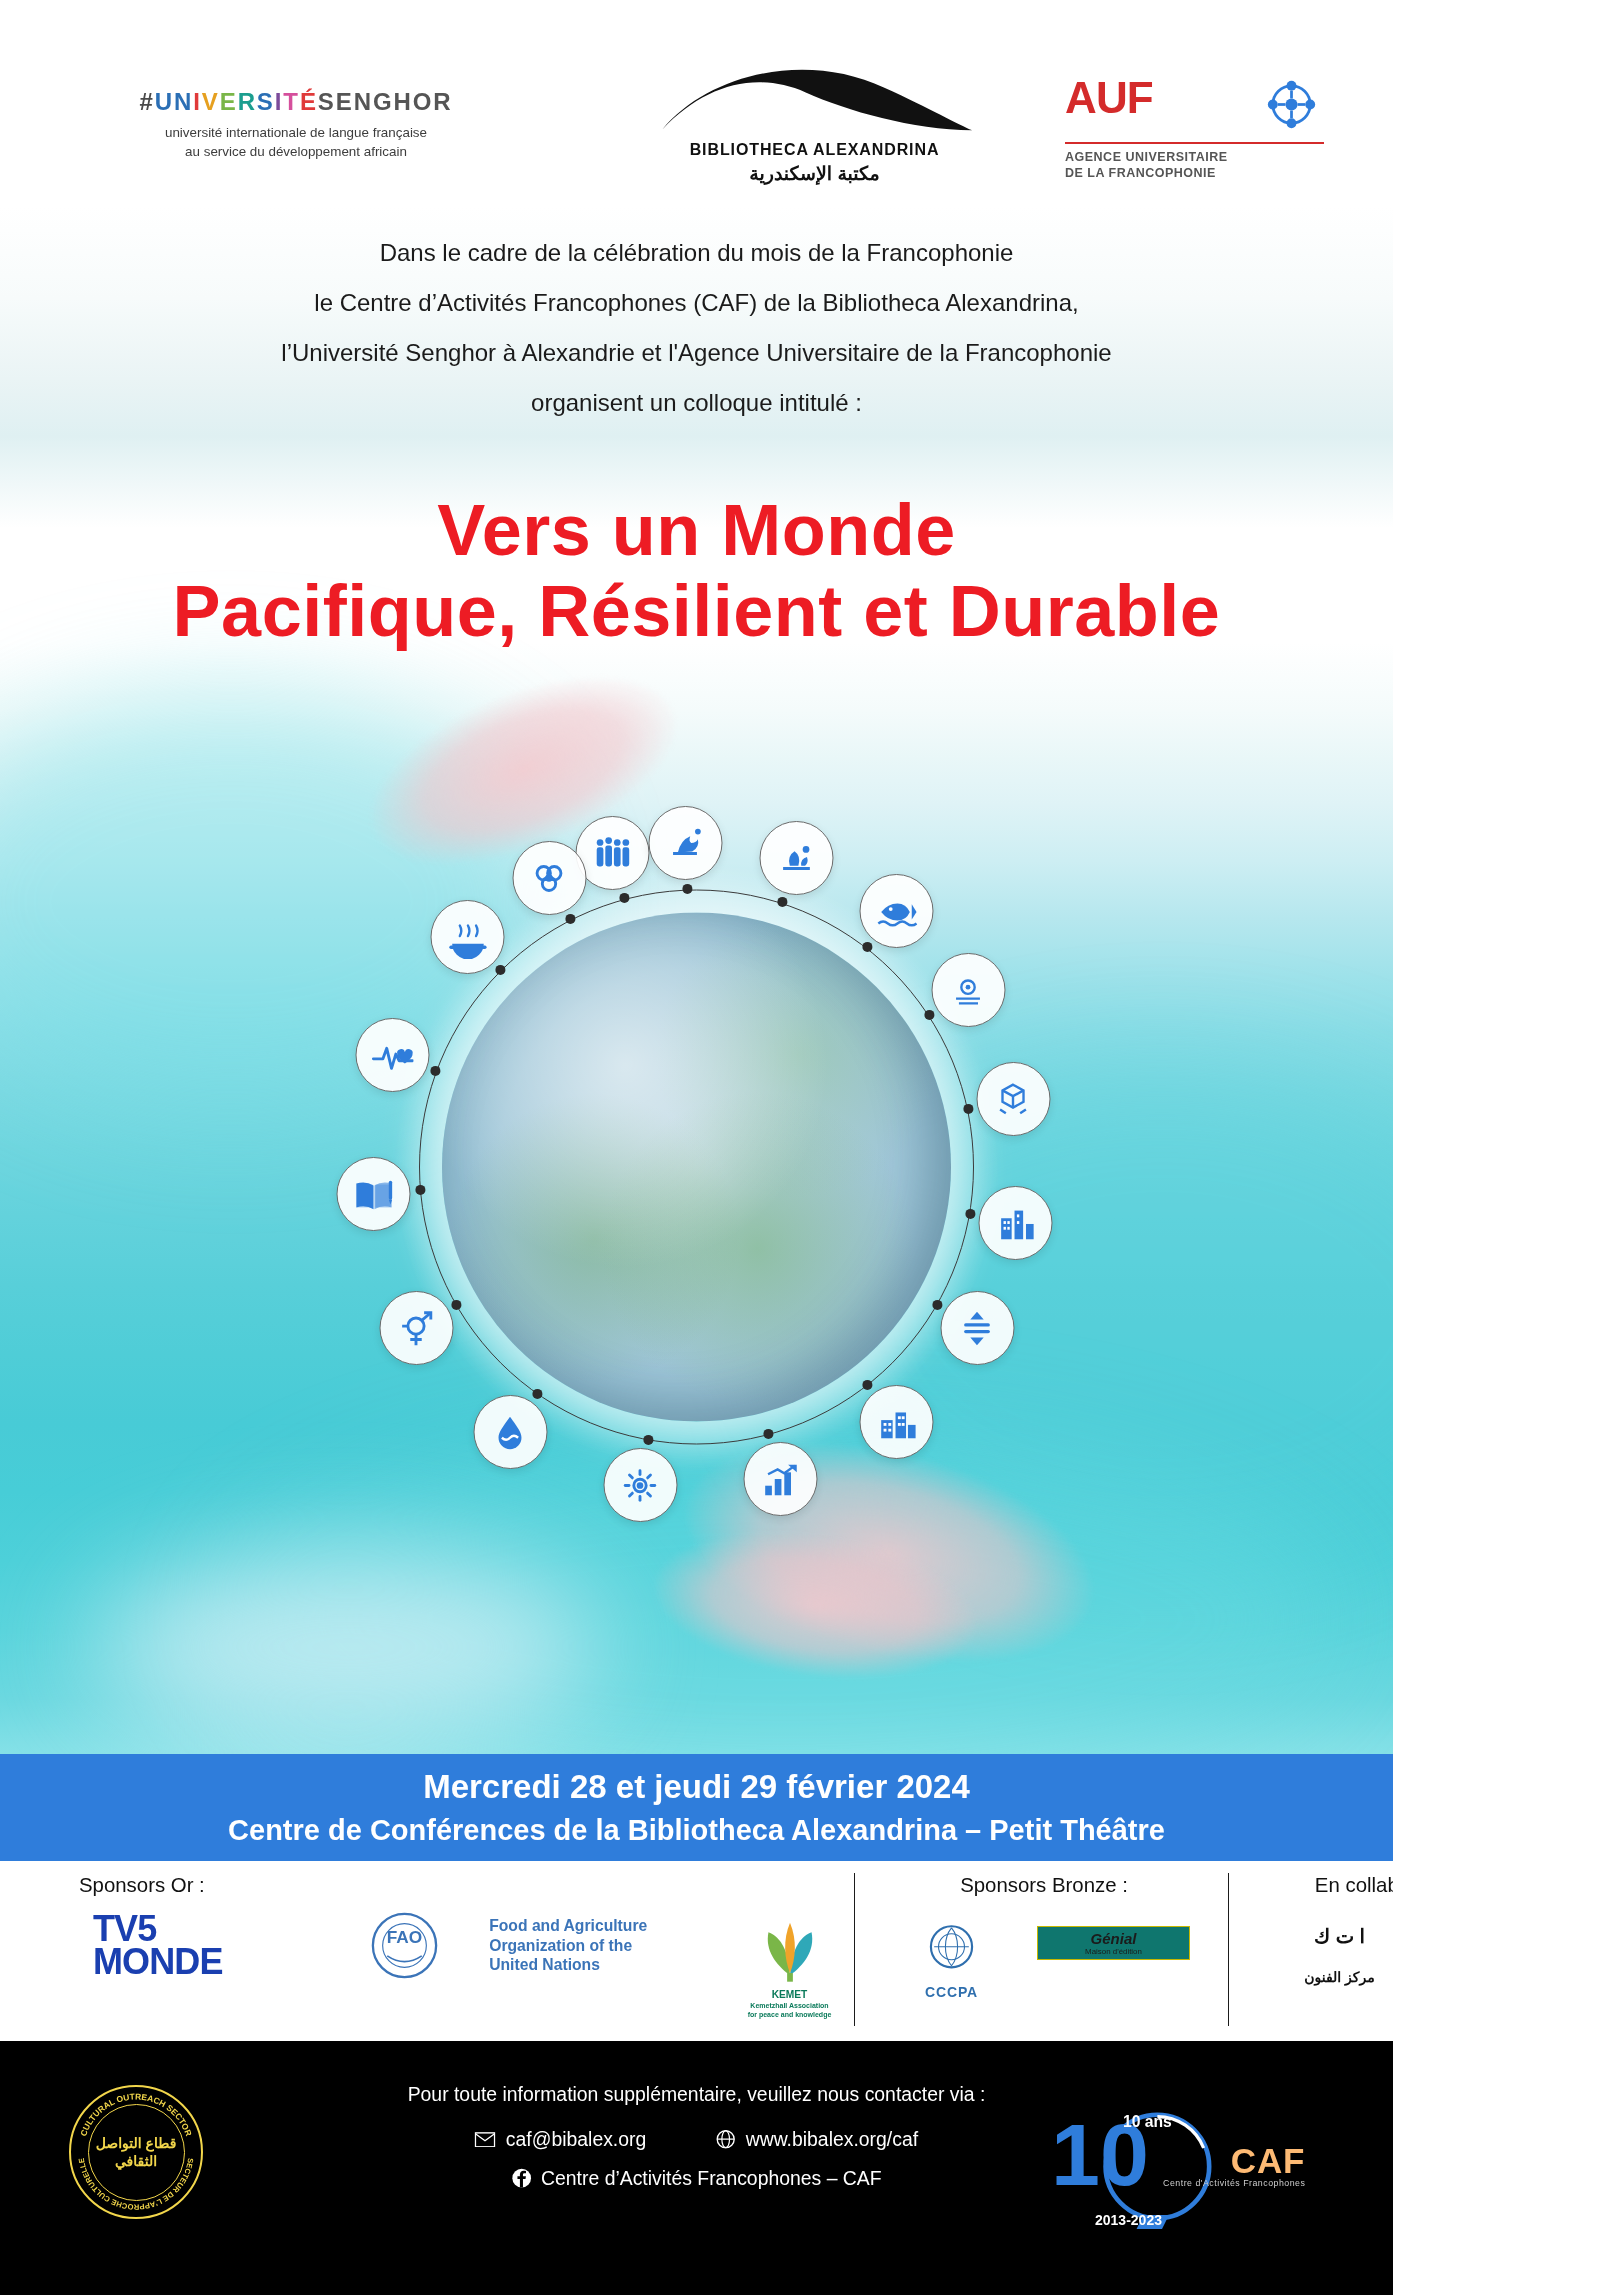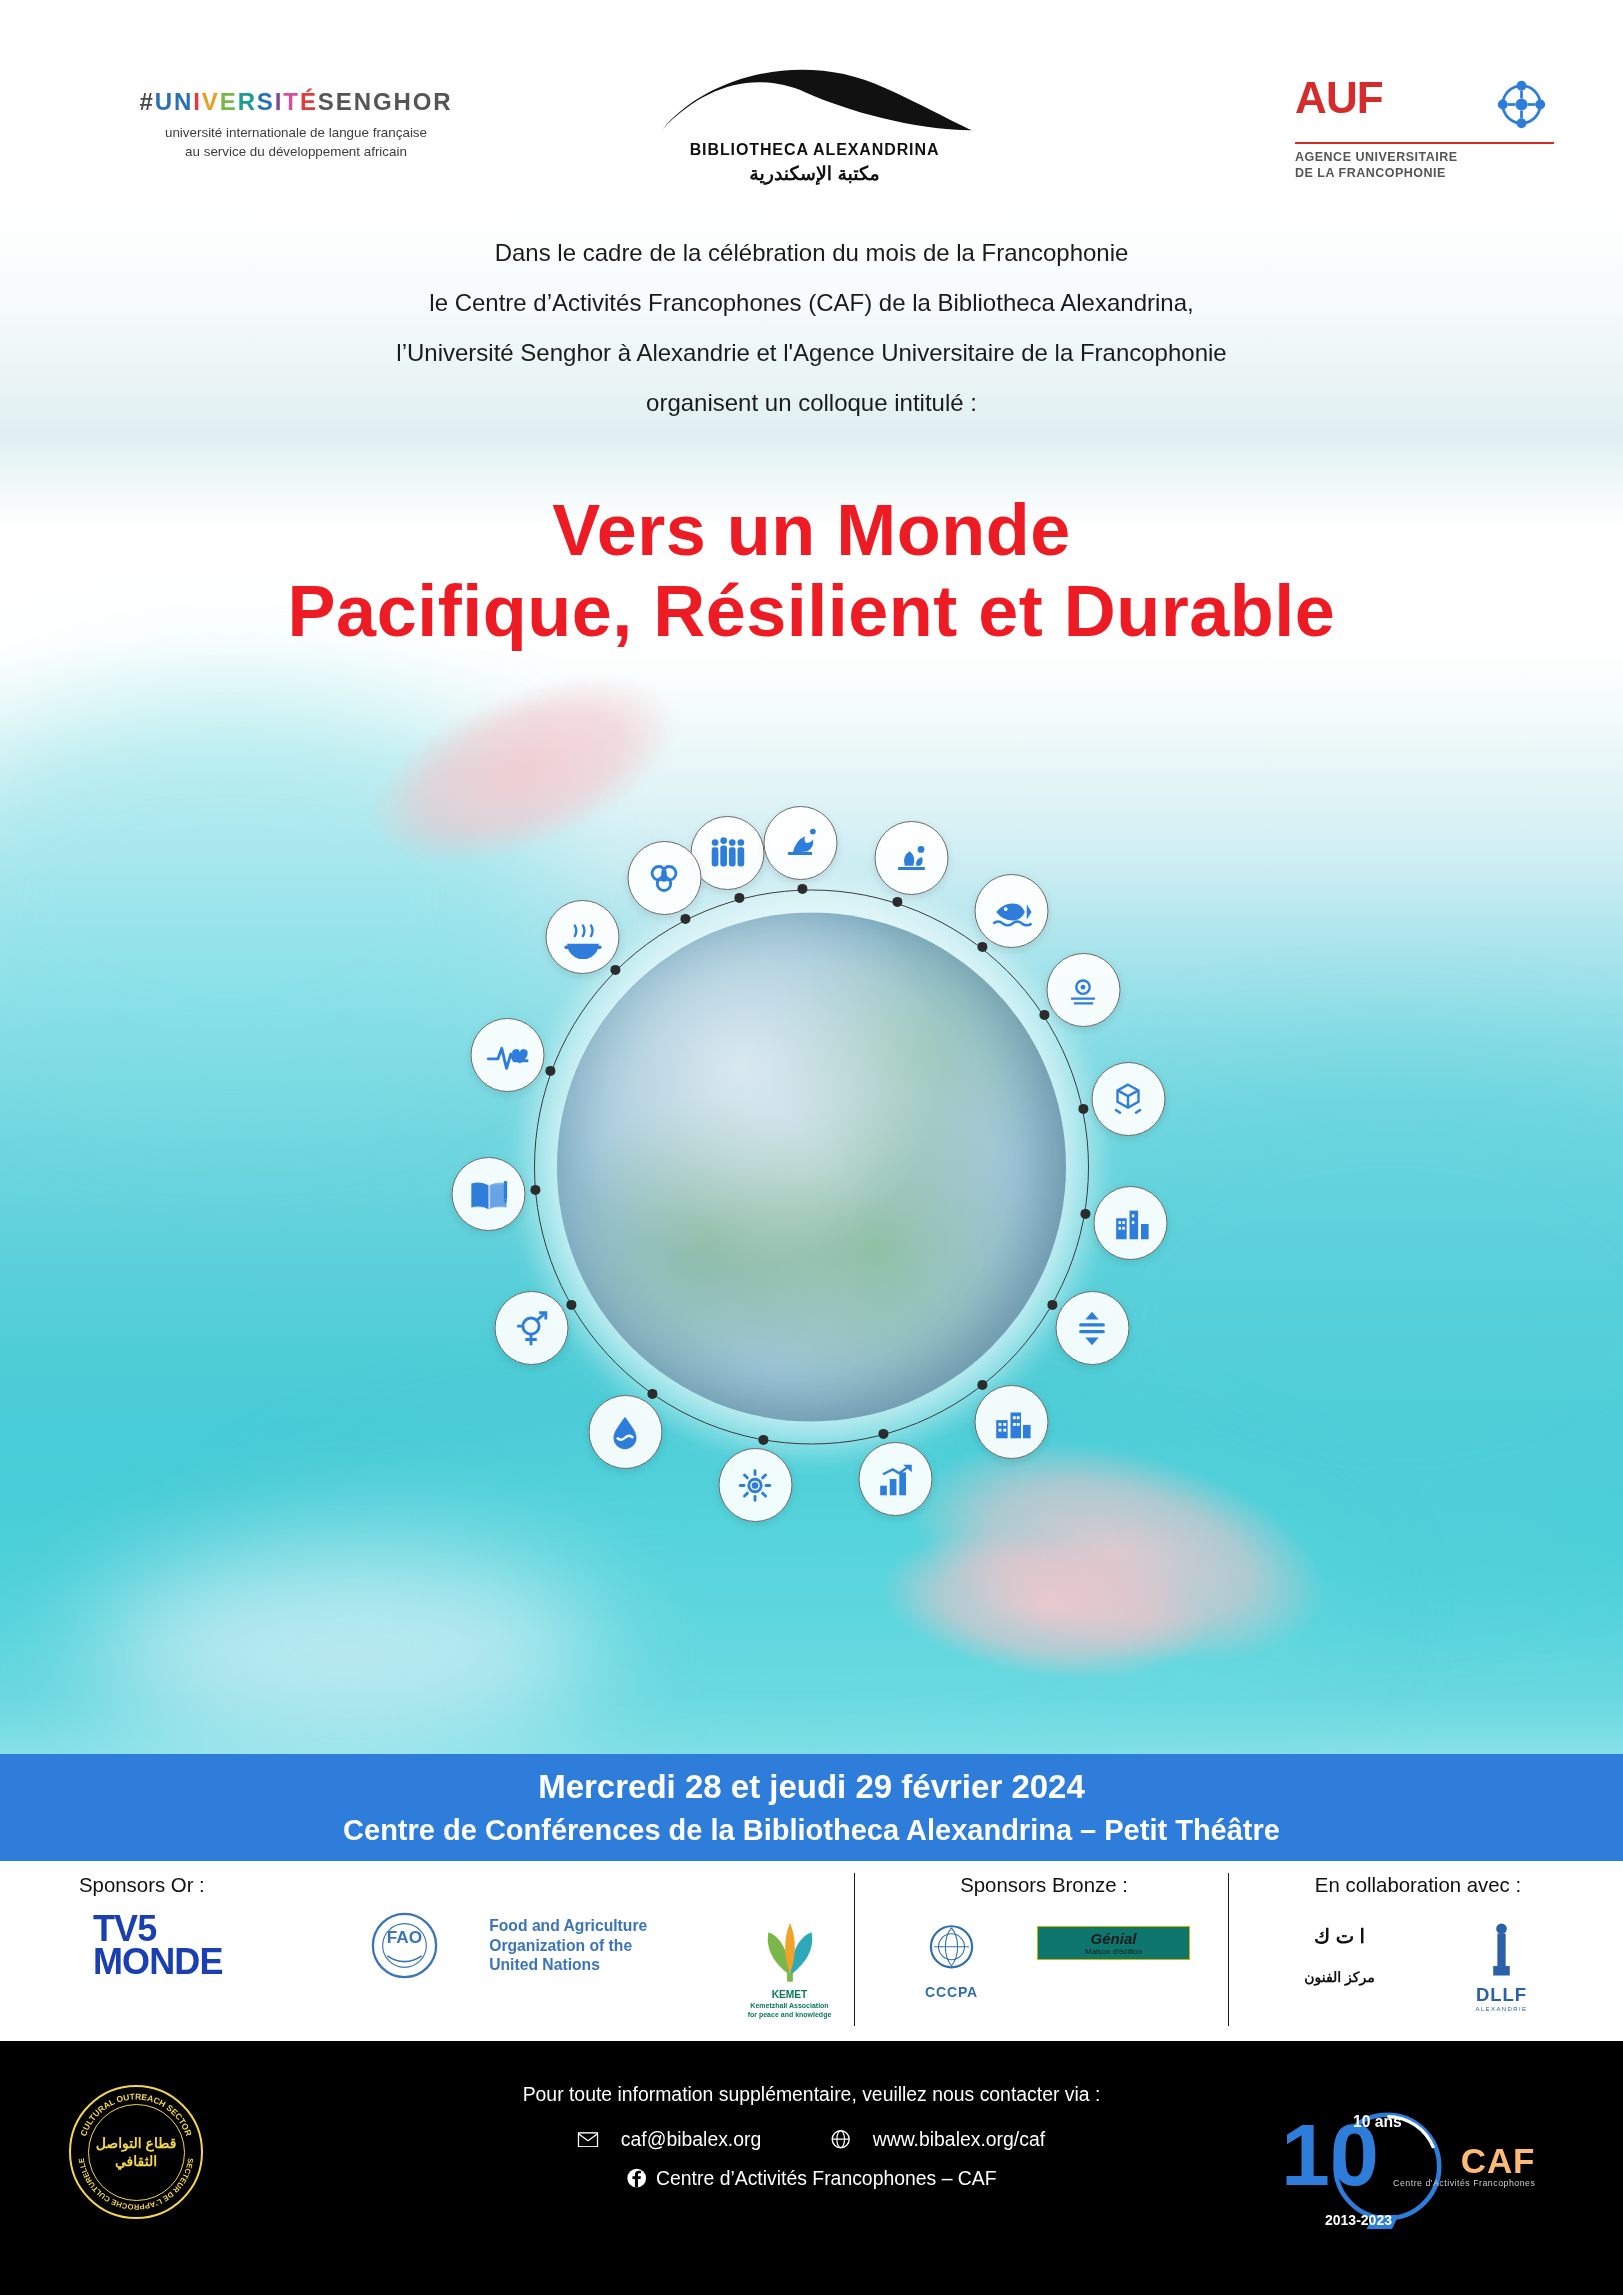--- a/index.html
+++ b/index.html
@@ -3,21 +3,21 @@
 <meta charset="utf-8">
 <style>
   * { box-sizing: border-box; }
   html, body {
     margin: 0; padding: 0;
     background: #ffffff;
     font-family: "Liberation Sans", sans-serif;
   }
   #poster {
     position: relative;
-    width: 1623px;
+    width: 1393px;
     height: 2295px;
     overflow: hidden;
     background: linear-gradient(180deg,
         #ffffff 0%,
         #ffffff 9%,
         #f7fbfb 13%,
         #eaf4f5 16.5%,
         #dff0f2 19%,
         #ffffff 23%,
         #ffffff 28%,
@@ -189,21 +189,21 @@
   .footer {
     position: absolute; left: 0; top: 2041px; width: 100%; height: 254px;
     background: #000000; color: #ffffff;
   }
   .footer-center {
     position: absolute; left: 50%; transform: translateX(-50%);
     top: 42px; text-align: center; width: 879px;
   }
   .f-line1 { font-size: 19.4px; margin-bottom: 22px; }
   .f-row { display: flex; justify-content: center; gap: 69px; font-size: 19.4px; align-items: center; margin-bottom: 15.7px; }
-  .f-item { display: flex; align-items: center; gap: 22px; }
+  .f-item { display: flex; align-items: center; gap: 10px; }
   .f-row2 { display: flex; justify-content: center; font-size: 19.4px; align-items: center; }
 
   .seal {
     position: absolute; left: 69px; top: 44px; width: 134px; height: 134px;
     border-radius: 50%; border: 2.3px solid #f2d64b;
     display: flex; align-items: center; justify-content: center;
   }
   .seal-inner {
     width: 97px; height: 97px; border-radius: 50%; border: 1.4px solid #f2d64b;
     display: flex; align-items: center; justify-content: center; text-align: center;

